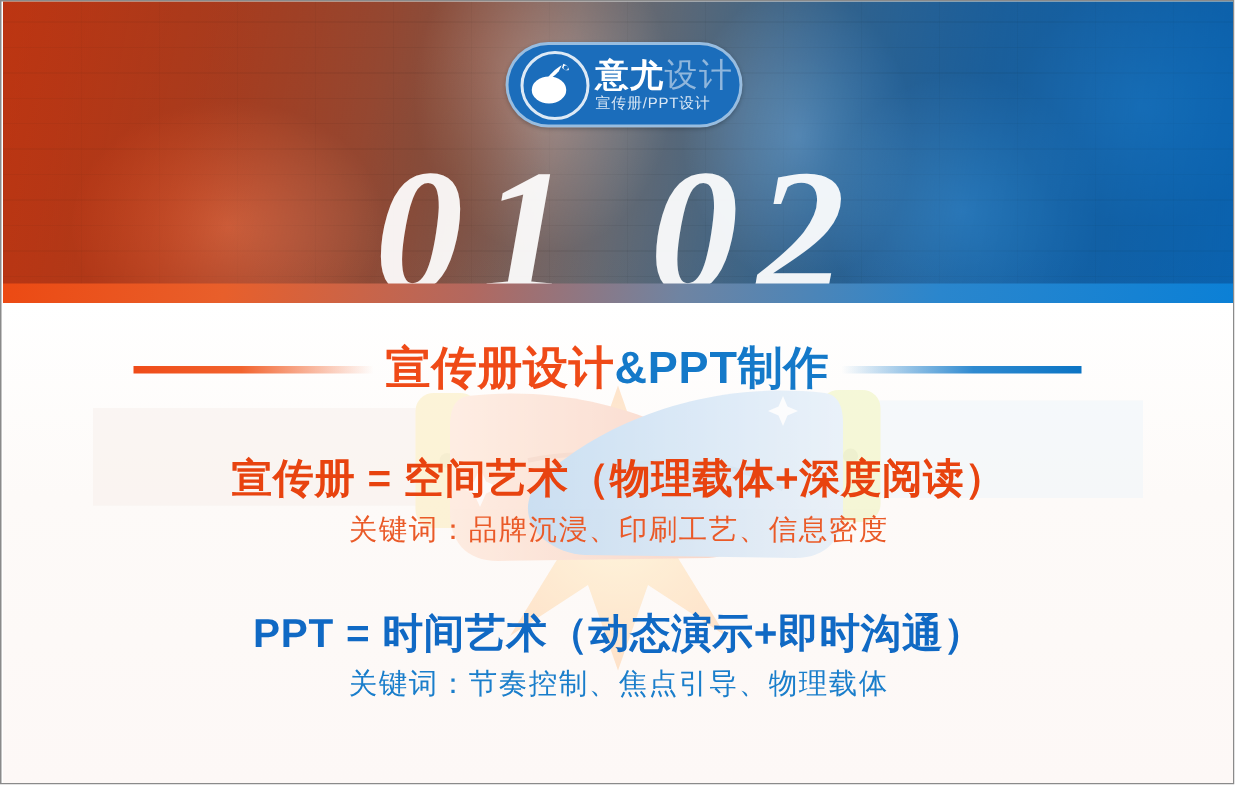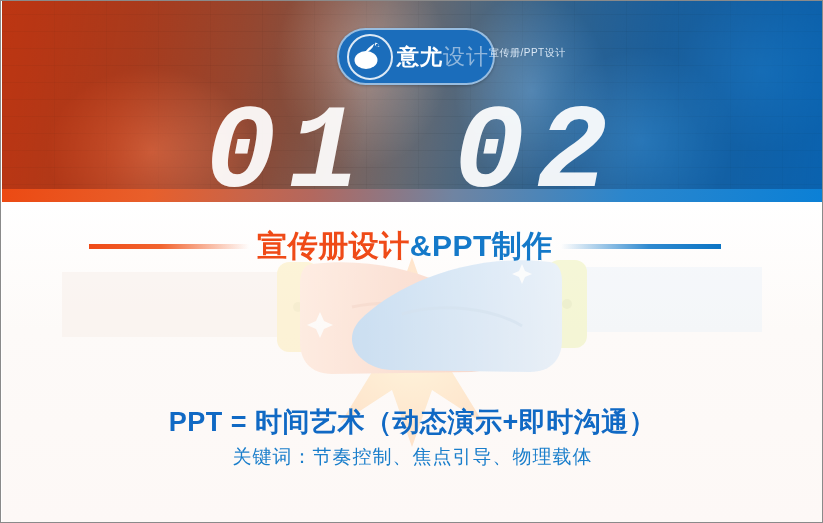--- a/index.html
+++ b/index.html
@@ -61,21 +61,21 @@
   
   .banner-strip{
     position:absolute;left:0;right:0;bottom:0;height:13px;
     background:linear-gradient(100deg,#ec4a13 0%,#e85f2b 18%,#b2685f 38%,#6f84a2 55%,#2a86cd 76%,#0b80d6 100%);
   }
 
   
   .banner-numbers{
     position:absolute;left:0;right:0;bottom:-12px;
     text-align:center;
-    font-family:Liberation Mono, monospace;
+    font-family:Liberation Serif, serif;
     font-size:118px;font-weight:900;font-style:italic;
     letter-spacing:12px;
     color:rgba(255,255,255,.93);
     line-height:1;
     white-space:nowrap;
     user-select:none;
   }
 
   
   .logo{
@@ -89,21 +89,21 @@
     box-sizing:border-box;
     padding:0 10px 0 8px;
   }
   .logo-mark{
     position:relative;width:42px;height:42px;flex:0 0 42px;
     border-radius:50%;
     border:2px solid rgba(255,255,255,.85);
     overflow:hidden;
   }
   .logo-mark svg{position:absolute;left:0;top:0;}
-  .logo-text{display:flex;justify-content:center;margin-left:4px;}
+  .logo-text{display:flex;flex-direction:column;justify-content:center;margin-left:4px;}
   .logo-title{
     font-size:22px;line-height:24px;font-weight:700;color:#ffffff;
     letter-spacing:1px;white-space:nowrap;
   }
   .logo-title .dim{color:#8fb6dc;font-weight:400;}
   .logo-sub{
     font-size:10px;line-height:13px;color:#d9e7f5;letter-spacing:.5px;
     white-space:nowrap;margin-top:1px;
   }
 
@@ -232,20 +232,24 @@
     </svg>
 
     <div class="title-row">
       <span class="rule-left"></span>
       <span class="title-text">
         <span class="t-orange">宣传册设计</span><span class="t-blue">&amp;</span><span class="t-blue">PPT制作</span>
       </span>
       <span class="rule-right"></span>
     </div>
 
+    <div class="block block-1">
+      <div class="headline h-orange">宣传册 = 空间艺术（物理载体+深度阅读）</div>
+      <div class="keywords k-orange">关键词：品牌沉浸、印刷工艺、信息密度</div>
+    </div>
 
     <div class="block block-2">
       <div class="headline h-blue">PPT = 时间艺术（动态演示+即时沟通）</div>
       <div class="keywords k-blue">关键词：节奏控制、焦点引导、物理载体</div>
     </div>
 
   </div>
 </div>
 
 </body></html>

